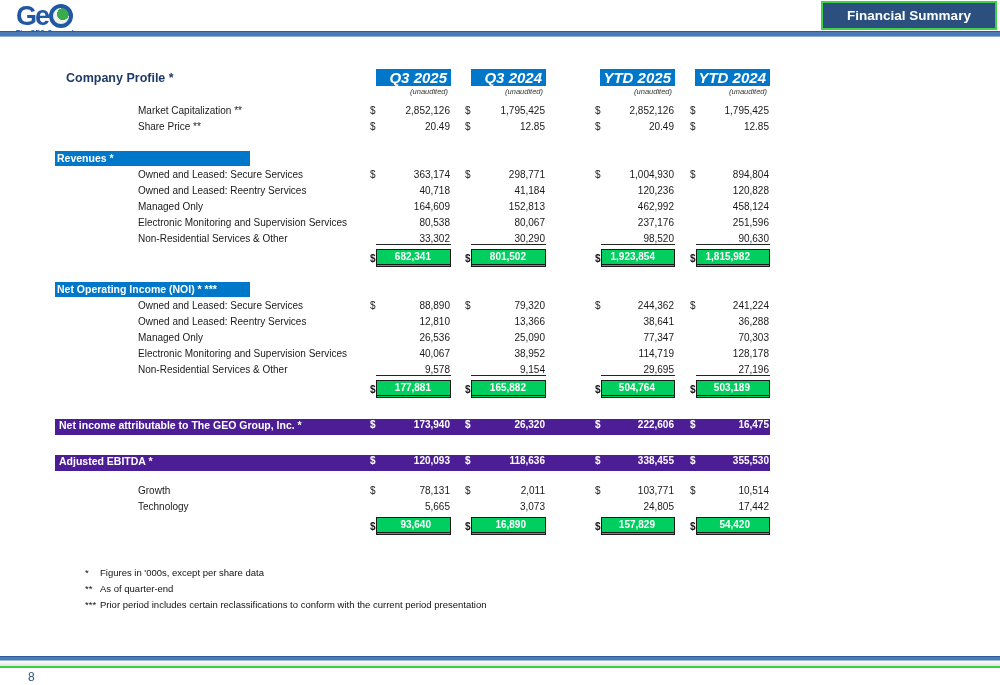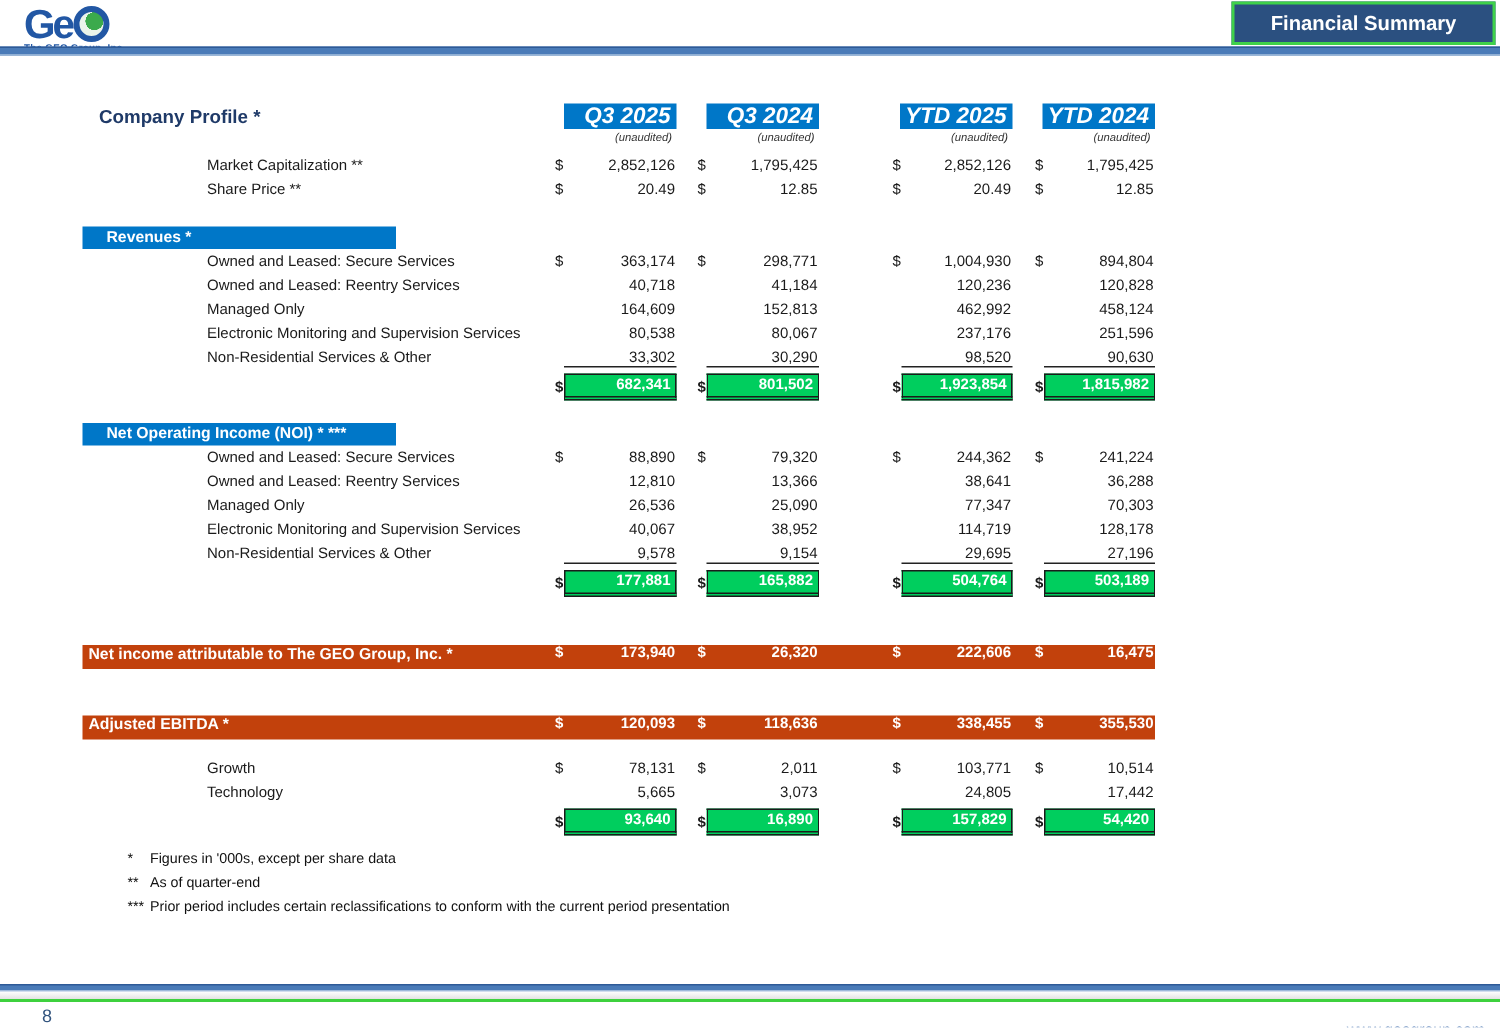--- a/index.html
+++ b/index.html
@@ -32,28 +32,28 @@
   .g3{width:80px;margin-left:49px;} .g4{width:80px;margin-left:15px;}
   .colbox{margin-left:auto;width:75px;height:17px;line-height:17px;background:#0077C8;color:#fff;
           font-weight:bold;font-style:italic;font-size:15px;text-align:right;
           padding:0 4px 0 0;box-sizing:border-box;}
   .colnote{margin-left:auto;font-style:italic;font-size:7.5px;color:#333;
            padding-right:3px;line-height:11px;}
   .d{width:6px;text-align:left;}
   .v{width:75px;text-align:right;box-sizing:border-box;padding-right:1px;}
   .v.u{border-bottom:1px solid #222;}
   .secbar{width:193px;height:15px;line-height:15px;background:#0077C8;color:#fff;
-          font-weight:bold;font-size:10.5px;padding-left:16px;margin-bottom:3px;}
+          font-weight:bold;font-size:10.5px;padding-left:2px;margin-bottom:3px;}
   .section{margin-top:14px;}
   .row.total{height:19px;}
   .row.total .d{font-weight:bold;}
   .green{width:75px;height:14px;line-height:14px;text-align:right;box-sizing:content-box;
-         background:#00CE5E;color:#fff;font-weight:bold;padding-right:3px;
+         background:#00CE5E;color:#fff;font-weight:bold;padding-right:19px;
          border:1px solid #1b1b1b;border-bottom:3px double #1b1b1b;}
-  .row.hl{margin-top:31px;height:16px;background:#c2410c;color:#fff;font-weight:bold;}
+  .row.hl{margin-top:20px;height:16px;background:#4c1d95;color:#fff;font-weight:bold;}
   .row.hl .label{padding-left:4px;font-size:10.5px;}
   .row.hl .v{font-weight:bold;}
 
   
   .footnotes{position:absolute;left:85px;top:568px;font-size:9.5px;color:#111;}
   .fn{display:flex;margin-bottom:6px;line-height:10px;}
   .fn .mark{width:15px;flex:0 0 15px;}
 
   
   footer{position:absolute;left:0;bottom:0;width:100%;}

